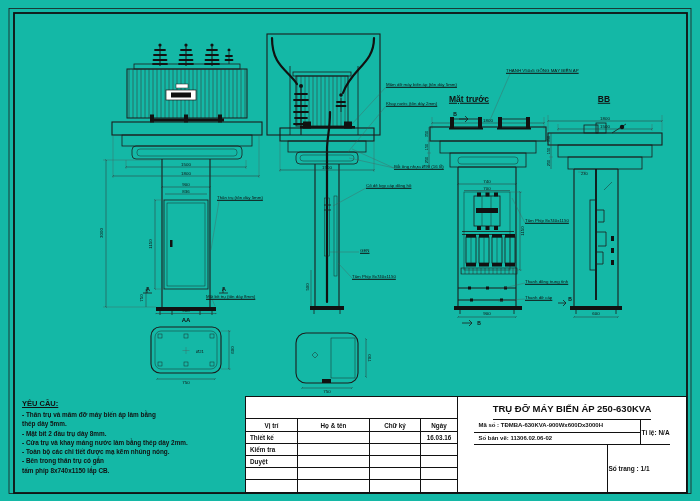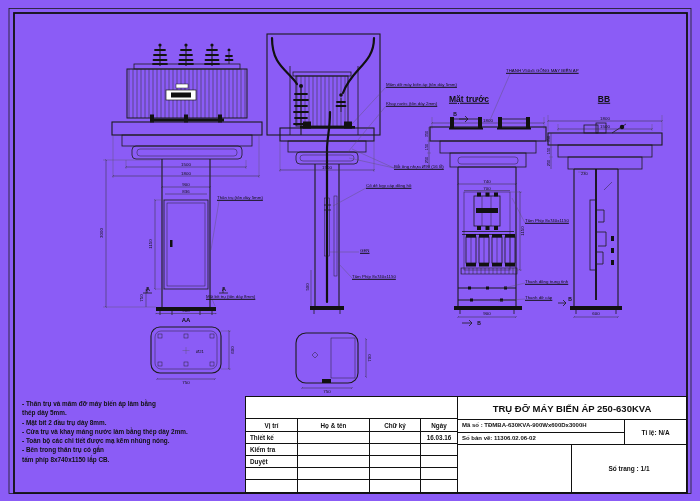--- a/index.html
+++ b/index.html
@@ -1,16 +1,16 @@
 <!DOCTYPE html>
 <html><head>
 <meta charset="utf-8">
 <style>
   html,body{margin:0;padding:0;background:#fff;}
-  .sheet{position:relative;width:700px;height:501px;background:#8b5cf6;overflow:hidden;
+  .sheet{position:relative;width:700px;height:501px;background:#14b8a6;overflow:hidden;
          font-family:"Liberation Sans",sans-serif;color:#111;}
   
   .s1{stroke:#1c1c1c;fill:none;stroke-width:1.1;}
   .s{stroke:#1c1c1c;fill:none;stroke-width:.8;}
   .h{stroke:#1c1c1c;fill:none;stroke-width:.45;}
   .d{stroke:#333;fill:none;stroke-width:.5;}
   .x{stroke:#555;fill:none;stroke-width:.35;}
   .k{fill:#111;stroke:none;}
   .c{stroke:#111;fill:none;stroke-width:2.2;stroke-linecap:round;}
   .disc{stroke:#111;fill:none;stroke-width:1.8;stroke-linecap:round;}
@@ -32,21 +32,21 @@
   .blank-row{height:23px;border-bottom:1px solid #111;}
   .srow{display:flex;height:12px;border-bottom:1px solid #111;}
   .srow.shead{height:13px;}
   .srow:last-child{border-bottom:none;flex:1;}
   .scell{border-right:1px solid #111;font-size:6.3px;font-weight:bold;display:flex;align-items:center;justify-content:center;overflow:hidden;}
   .scell.c0{width:52px;justify-content:flex-start;padding-left:4px;}
   .scell.c1{width:72px;}
   .scell.c2{width:51px;}
   .scell.c3{flex:1;border-right:none;}
   .shead .scell.c0{justify-content:center;padding-left:0;}
-  .tb-right{flex:1;display:flex;flex-direction:column;}
+  .tb-right{flex:1;display:flex;flex-direction:column;align-items:center;}
   .tb-title{height:23px;border-bottom:1px solid #111;display:flex;align-items:center;justify-content:center;font-weight:bold;font-size:9.5px;}
   .tb-mid{height:39px;border-bottom:1px solid #111;display:flex;}
   .tb-sheet{width:167px;border-right:1px solid #111;display:flex;align-items:center;justify-content:center;font-size:15px;font-weight:bold;letter-spacing:1.5px;}
   .tb-side{flex:1;display:flex;flex-direction:column;}
   .tb-lbh{height:16px;border-bottom:1px solid #111;font-size:6.5px;font-weight:bold;padding:3px 0 0 5px;}
   .tb-date{font-size:6.5px;font-weight:bold;padding:3px 0 0 5px;}
   .tb-low{height:25px;border-bottom:1px solid #111;display:flex;}
   .tb-codes{width:167px;border-right:1px solid #111;display:flex;flex-direction:column;}
   .tb-code{height:12.5px;border-bottom:1px solid #111;font-size:6px;font-weight:bold;padding:2px 0 0 4px;white-space:nowrap;}
   .tb-dno{font-size:6px;font-weight:bold;padding:2.5px 0 0 4px;white-space:nowrap;}
@@ -347,20 +347,21 @@
       <span class="lbl" style="left: 605px; top: 126.5px; font-size: 4.4px;">1500</span>
       <span class="lbl rot" style="left: 549px; top: 139px; font-size: 4px;">350</span>
       <span class="lbl rot" style="left: 549px; top: 151px; font-size: 4px;">150</span>
       <span class="lbl rot" style="left: 549px; top: 163px; font-size: 4px;">250</span>
       <span class="lbl al" style="left: 581px; top: 174px; font-size: 4px;">230</span>
       <span class="lbl" style="left: 596px; top: 313.5px; font-size: 4.4px;">600</span>
     </div>
 
 
 <div class="notes">
+  <div class="nh">YÊU CẦU:</div>
   <div id="note-lines">
         <div class="nl">- Thân trụ và mâm đỡ máy biến áp làm bằng</div>
         <div class="nl">thép dày 5mm.</div>
         <div class="nl">- Mặt bít 2 đầu trụ dày 8mm.</div>
         <div class="nl">- Cửa trụ và khay máng nước làm bằng thép dày 2mm.</div>
         <div class="nl">- Toàn bộ các chi tiết được mạ kẽm nhúng nóng.</div>
         <div class="nl">- Bên trong thân trụ có gắn</div>
         <div class="nl">tấm phíp 8x740x1150 lắp CB.</div>
       </div>
 </div>

